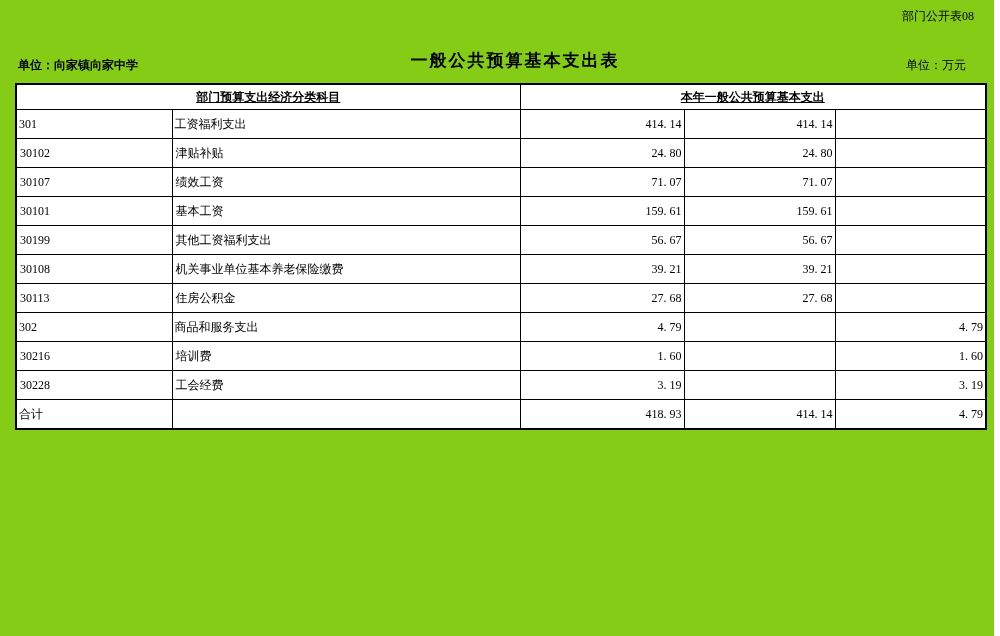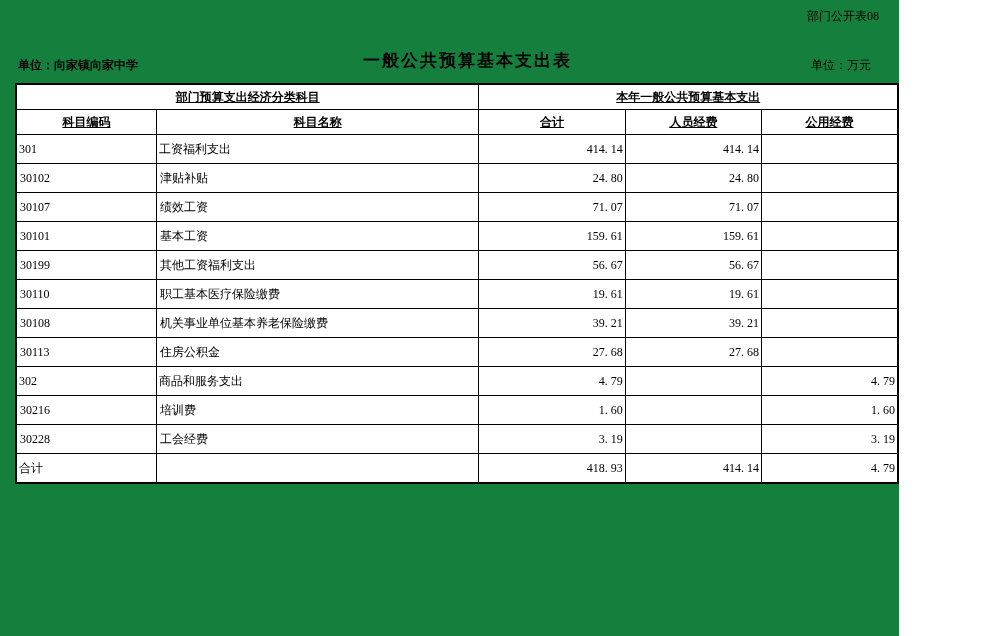--- a/index.html
+++ b/index.html
@@ -2,23 +2,23 @@
 <html><head>
 <meta charset="utf-8">
 <style>
   html, body {
     margin: 0;
     padding: 0;
     background: #ffffff;
   }
   .page {
     position: relative;
-    width: 899px;
+    width: 994px;
     height: 636px;
-    background: #15803d;
+    background: #84cc16;
     color: #000000;
     overflow: hidden;
   }
   .corner {
     position: absolute;
     top: 8px;
     right: 20px;
     font: 12px "Liberation Serif", "DejaVu Serif", serif;
     color: #000;
   }
@@ -109,27 +109,20 @@
       <col style="width:348px">
       <col style="width:164px">
       <col style="width:151px">
       <col style="width:151px">
     </colgroup>
     <thead>
       <tr>
         <th colspan="2">部门预算支出经济分类科目</th>
         <th colspan="3">本年一般公共预算基本支出</th>
       </tr>
-      <tr>
-        <th>科目编码</th>
-        <th>科目名称</th>
-        <th>合计</th>
-        <th>人员经费</th>
-        <th>公用经费</th>
-      </tr>
     </thead>
     <tbody>
         <tr>
           <td class="code-cell">301</td>
           <td class="name-cell">工资福利支出</td>
           <td class="num-cell">414. 14</td>
           <td class="num-cell">414. 14</td>
           <td class="num-cell"></td>
         </tr>
         <tr>
@@ -151,27 +144,20 @@
           <td class="name-cell indent">基本工资</td>
           <td class="num-cell">159. 61</td>
           <td class="num-cell">159. 61</td>
           <td class="num-cell"></td>
         </tr>
         <tr>
           <td class="code-cell indent">30199</td>
           <td class="name-cell indent">其他工资福利支出</td>
           <td class="num-cell">56. 67</td>
           <td class="num-cell">56. 67</td>
-          <td class="num-cell"></td>
-        </tr>
-        <tr>
-          <td class="code-cell indent">30110</td>
-          <td class="name-cell indent">职工基本医疗保险缴费</td>
-          <td class="num-cell">19. 61</td>
-          <td class="num-cell">19. 61</td>
           <td class="num-cell"></td>
         </tr>
         <tr>
           <td class="code-cell indent">30108</td>
           <td class="name-cell indent">机关事业单位基本养老保险缴费</td>
           <td class="num-cell">39. 21</td>
           <td class="num-cell">39. 21</td>
           <td class="num-cell"></td>
         </tr>
         <tr>

